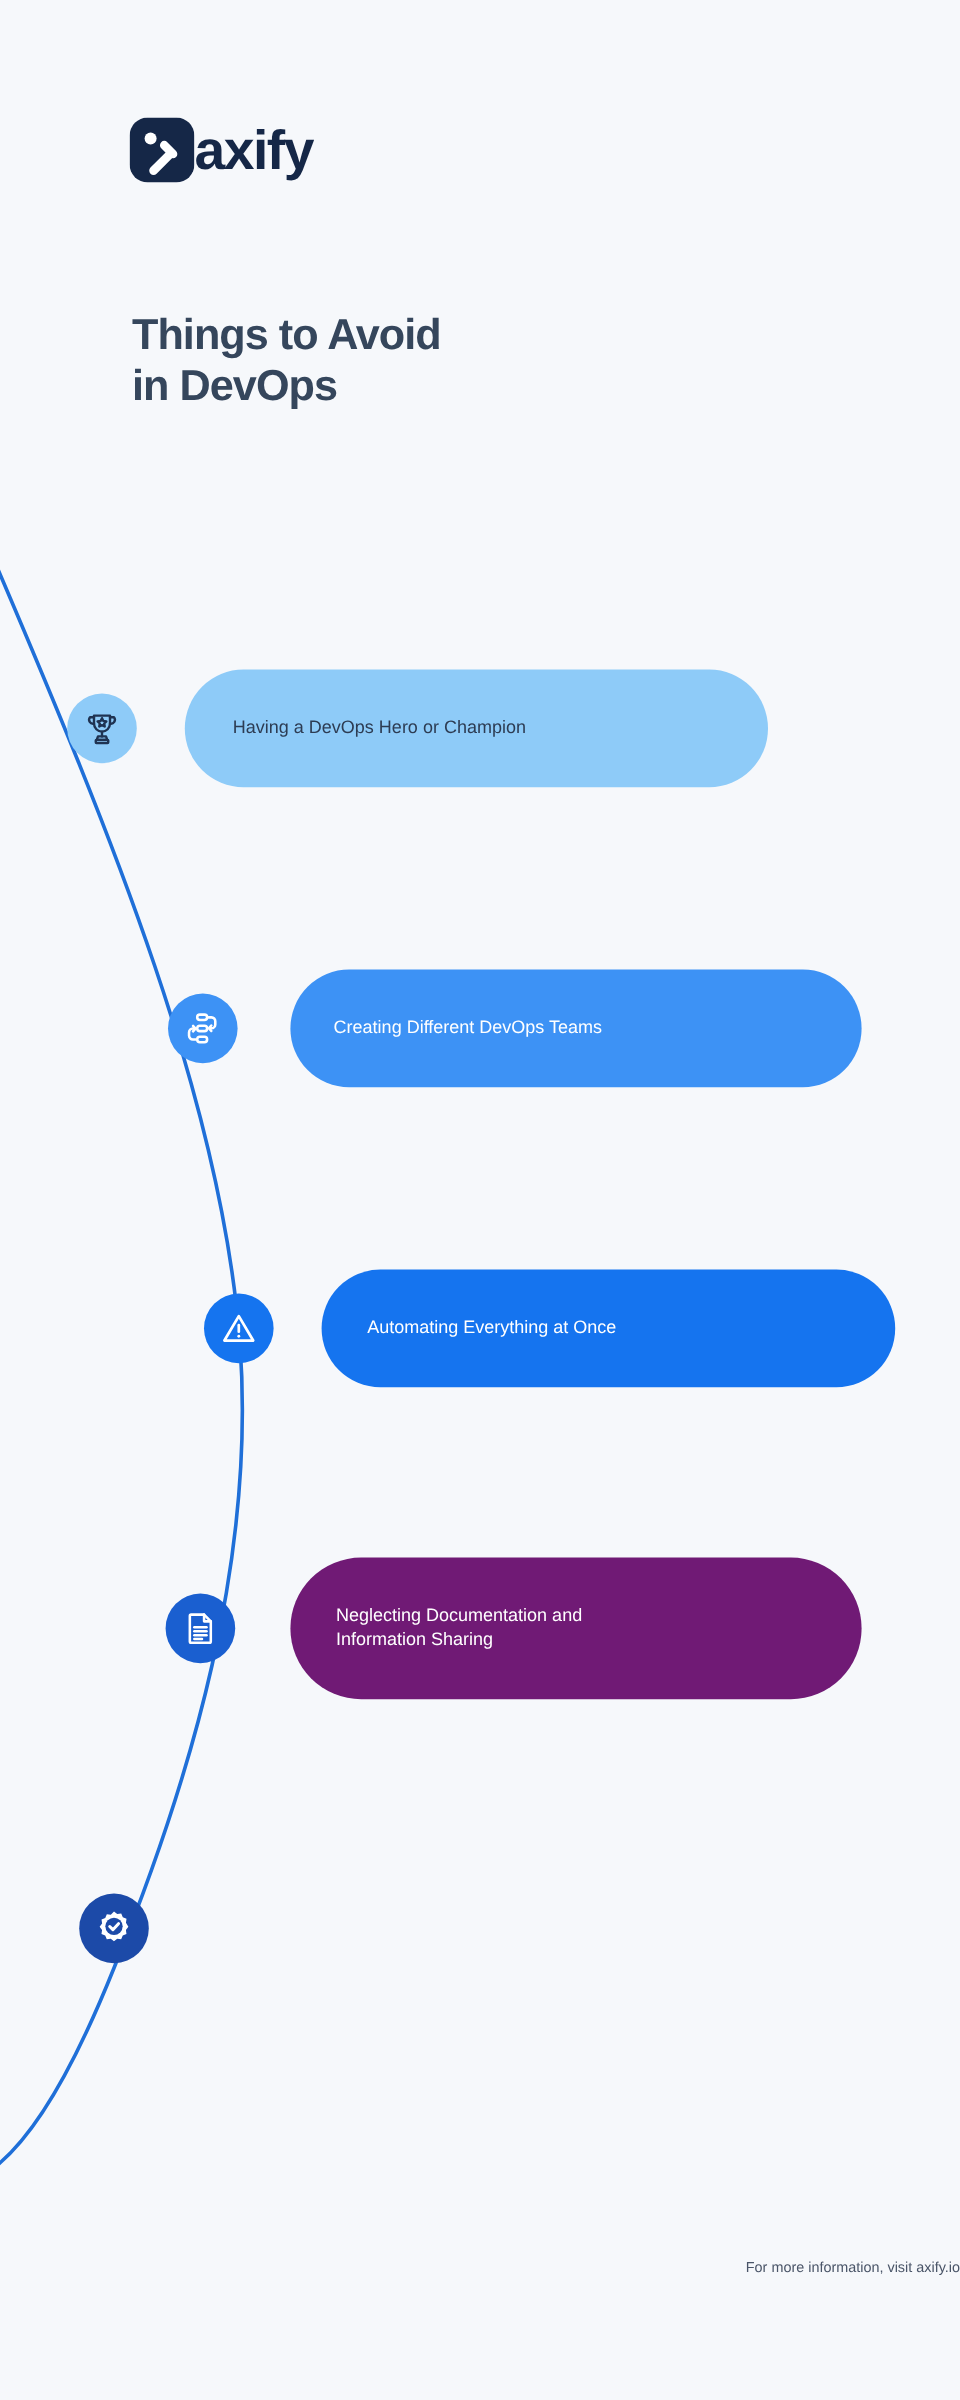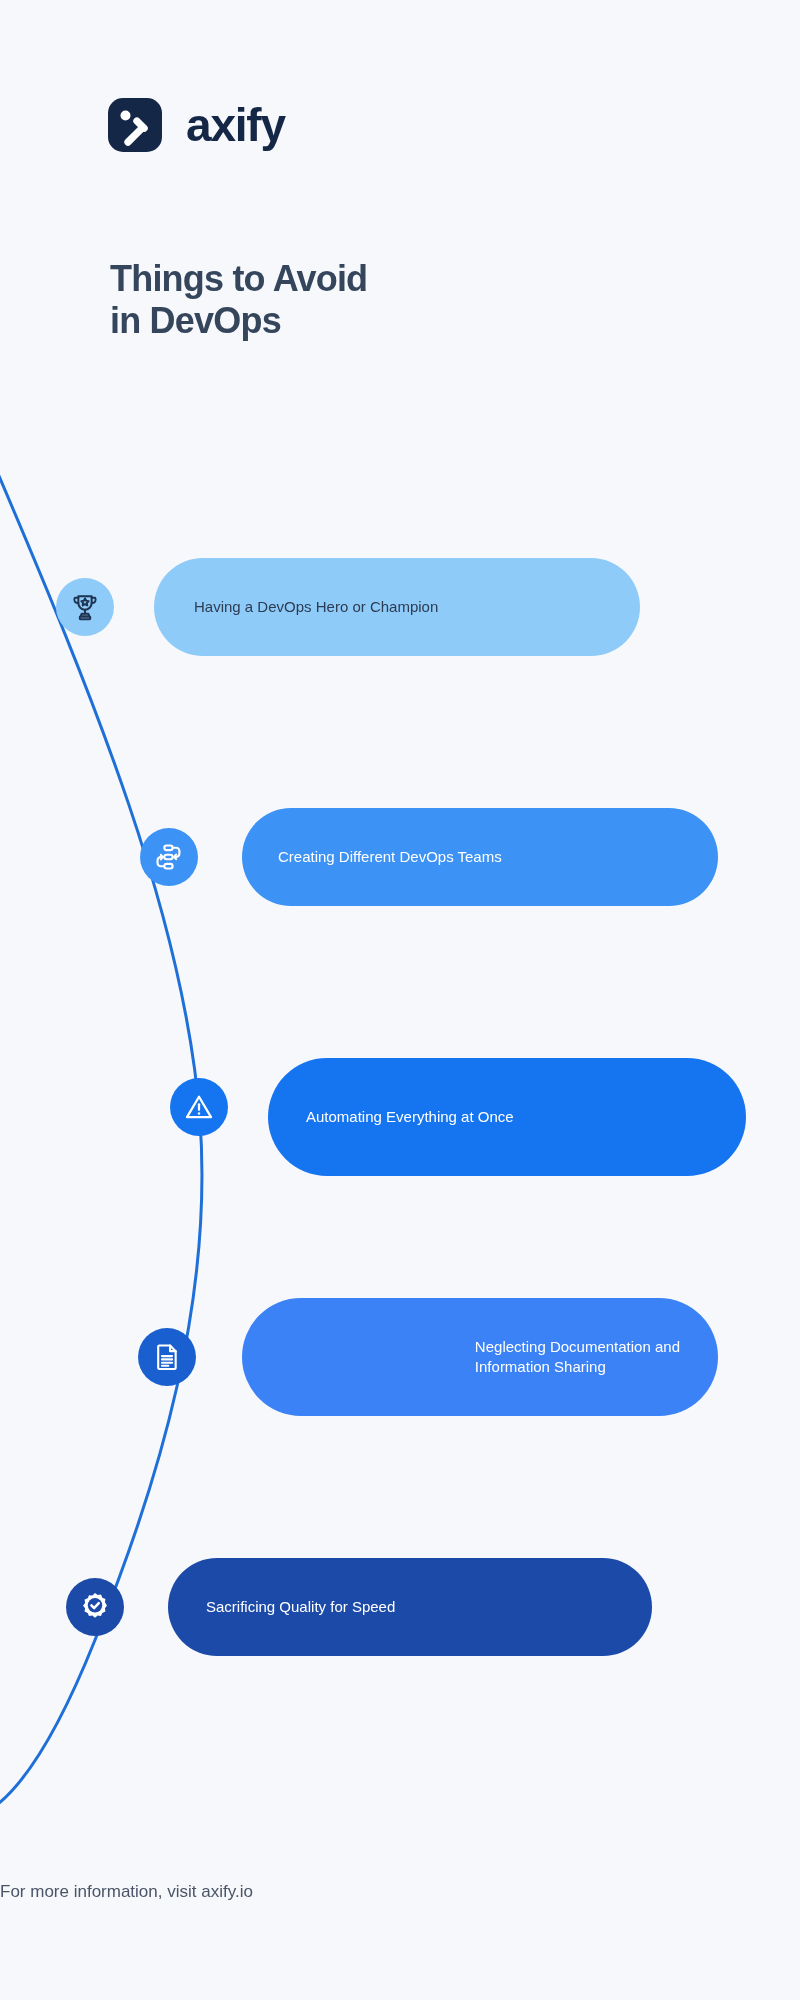--- a/index.html
+++ b/index.html
@@ -21,21 +21,21 @@
     height: 2000px;
   }
 
   
   .logo {
     position: absolute;
     left: 108px;
     top: 98px;
     display: flex;
     align-items: center;
-    gap: 24px;
+    gap: 0;
   }
   .logo-mark {
     width: 54px;
     height: 54px;
     display: block;
   }
   .logo-word {
     font-size: 46px;
     font-weight: bold;
     color: #152747;
@@ -90,22 +90,22 @@
     line-height: 1.32;
     white-space: pre-line;
   }
 
   
   .footer {
     position: absolute;
     left: 0;
     top: 1882px;
     width: 800px;
-    text-align: left;
-    font-size: 17px;
+    text-align: right;
+    font-size: 12px;
     color: #4a5568;
   }
 </style>
 </head>
 <body>
 
 <div class="page">
 
   <div class="logo">
     <svg class="logo-mark" viewBox="0 0 54 54">
@@ -154,45 +154,42 @@
     <span class="pill-label" style="color:#ffffff;">Creating Different DevOps Teams</span>
   </div>
 
   <div class="node" style="left:170px; top:1078px; width:58px; height:58px; background:#1574ef;">
     <svg width="32" height="32" viewBox="0 0 24 24" fill="none" stroke="#ffffff" stroke-width="1.7" stroke-linecap="round" stroke-linejoin="round">
       <path d="M12 4.3 L21 19.6 H3 Z"></path>
       <path d="M12 10v4.1"></path>
       <circle cx="12" cy="16.9" r="0.9" fill="#ffffff" stroke="none"></circle>
     </svg>
   </div>
-  <div class="pill" style="left:268px; top:1058px; width:478px; height:118px; background:#1574ef; padding:0 38px;">
+  <div class="pill" style="left:268px; top:1058px; width:478px; height:98px; background:#1574ef; padding:0 38px;">
     <span class="pill-label" style="color:#ffffff;">Automating Everything at Once</span>
   </div>
 
   <div class="node" style="left:138px; top:1328px; width:58px; height:58px; background:#1a5fd0;">
     <svg width="32" height="32" viewBox="0 0 24 24" fill="none" stroke="#ffffff" stroke-width="1.6" stroke-linecap="round" stroke-linejoin="round">
       <path d="M6.2 3.4h8.1l4.2 4.2v12.6a.8.8 0 0 1-.8.8H6.2a.8.8 0 0 1-.8-.8V4.2a.8.8 0 0 1 .8-.8z"></path>
       <path d="M14.3 3.4v4.2h4.2"></path>
       <path d="M8.2 11.3h7.6"></path>
       <path d="M8.2 13.8h7.6"></path>
       <path d="M8.2 16.3h7.6"></path>
       <path d="M8.2 18.6h4.8"></path>
     </svg>
   </div>
-  <div class="pill" style="left:242px; top:1298px; width:476px; height:118px; background:#3b82f6; padding:0 38px;justify-content:flex-end;">
+  <div class="pill" style="left:242px; top:1298px; width:476px; height:118px; background:#701a75; padding:0 38px;">
     <span class="pill-label" style="color:#ffffff;">Neglecting Documentation and
 Information Sharing</span>
   </div>
 
   <div class="node" style="left:66px; top:1578px; width:58px; height:58px; background:#1c4aa8;">
     <svg width="34" height="34" viewBox="0 0 24 24">
       <path fill="#ffffff" d="M12 2.1l1.9 1.45 2.35-.33.93 2.18 2.18.93-.33 2.35L20.45 11l-1.45 1.9.33 2.35-2.18.93-.93 2.18-2.35-.33L12 19.5l-1.9-1.47-2.35.33-.93-2.18-2.18-.93.33-2.35L3.55 11 5 9.1l-.33-2.35 2.18-.93.93-2.18 2.35.33z"></path>
       <circle cx="12" cy="10.8" r="5.1" fill="#1c4aa8"></circle>
       <path d="M9.5 10.9l1.85 1.85 3.3-3.5" fill="none" stroke="#ffffff" stroke-width="1.8" stroke-linecap="round" stroke-linejoin="round"></path>
     </svg>
   </div>
-  <div class="pill" style="left:168px; top:1558px; width:484px; height:98px; background:#1c4aa8; padding:0 38px;">
-    <span class="pill-label" style="color:#ffffff;">Sacrificing Quality for Speed</span>
-  </div>
 
   <div class="footer">For more information, visit axify.io</div>
 
 </div>
 
 </body></html>

